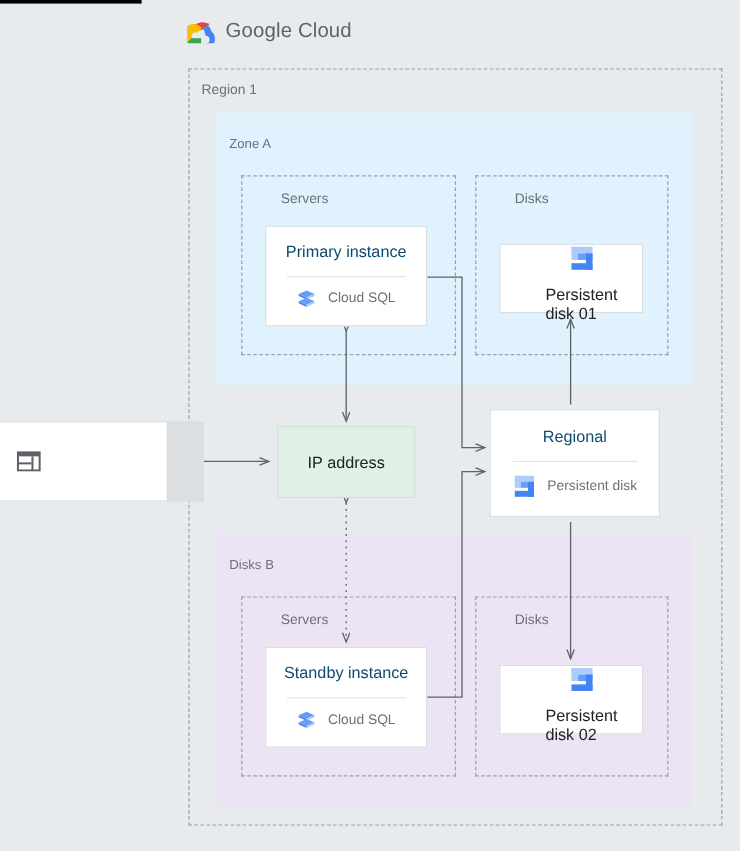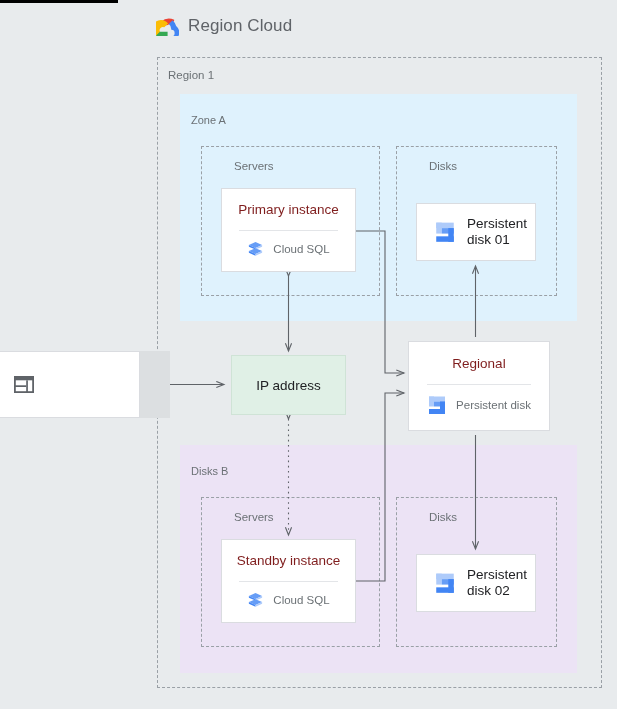--- a/index.html
+++ b/index.html
@@ -48,32 +48,32 @@
   .g-servers-b{left:201px;top:497px;width:179px;height:150px;}
   .l-servers-b{left:211px;top:511px;}
   .g-disks-b{left:396px;top:497px;width:161px;height:150px;}
   .l-disks-b{left:406px;top:511px;}
 
   
   .card{
     position:absolute;background:#fff;border:1px solid #dadce0;box-sizing:border-box;
     display:flex;flex-direction:column;align-items:center;justify-content:center;
   }
-  .card-title{font-size:13.5px;color:#7f1d1d;text-align:center;line-height:1.25;}
+  .card-title{font-size:13.5px;color:#0c4a6e;text-align:center;line-height:1.25;}
   .card-rule{width:74%;height:1px;background:#e3e5e8;margin:11px 0 10px;}
   .card-sub{display:flex;align-items:center;gap:9px;justify-content:center;}
   .card-sub-text{font-size:11.5px;color:#6b7175;white-space:nowrap;}
 
   .c-primary{left:221px;top:188px;width:135px;height:84px;}
   .c-standby{left:221px;top:539px;width:135px;height:84px;}
   .c-regional{left:408px;top:341px;width:142px;height:90px;}
 
   .disk-card{
     position:absolute;background:#fff;border:1px solid #dadce0;box-sizing:border-box;
-    display:flex;flex-direction:row;align-items:center;gap:11px;padding-left:17px;
+    display:flex;flex-direction:column;align-items:center;gap:11px;padding-left:17px;
   }
   .c-pd01{left:416px;top:203px;width:120px;height:58px;}
   .c-pd02{left:416px;top:554px;width:120px;height:58px;}
   .disk-label{font-size:13.5px;color:#202124;line-height:1.22;}
 
   
   .client-shadow{position:absolute;left:126px;top:351px;width:44px;height:67px;background:#dcdfe1;}
   .client{
     position:absolute;left:0px;top:351px;width:140px;height:67px;
     background:#fff;border:1px solid #dadce0;border-left:none;box-sizing:border-box;
@@ -104,21 +104,21 @@
 
   <div class="gc-header">
     <span>
       <svg class="gc-logo" viewBox="0 0 24 20" xmlns="http://www.w3.org/2000/svg">
         <path d="M15.1 7.0l1.0 0 2.8-2.8 0.14-1.18A12.7 12.7 0 0 0 5.2 5.1l2.4 4.2 0.3-0.1 4.4-0.73 0.35-0.36A7.06 7.06 0 0 1 15.1 7.0z" fill="#ea4335"></path>
         <path d="M21.1 9.6a12.6 12.6 0 0 0-3.8-6.1l-3.9 3.9a7.0 7.0 0 0 1 2.6 5.6v0.5a3.5 3.5 0 0 1 0 7h-7l-0.5 0.5v4.2l0.5 0.4h7a9.1 9.1 0 0 0 5.1-16z" fill="#4285f4"></path>
         <path d="M5.1 21.2h7v-5.6h-7a3.4 3.4 0 0 1-1.4-0.3l-1 0.3-2.8 2.8-0.25 0.95A9.0 9.0 0 0 0 5.1 21.2z" fill="#34a853"></path>
         <path d="M5.1 3.1A9.1 9.1 0 0 0 0 19.4l4-4a3.5 3.5 0 0 1 4.6-4.6l4-4A9.0 9.0 0 0 0 5.1 3.1z" fill="#fbbc05"></path>
       </svg>
     </span>
-    <span class="gc-text"><b>Region</b><span> Cloud</span></span>
+    <span class="gc-text"><b>Google</b><span> Cloud</span></span>
   </div>
 
   <div class="region"></div>
   <div class="region-label">Region 1</div>
 
   <div class="zone zone-a"></div>
   <div class="zone-label zone-a-label">Zone A</div>
 
   <div class="group g-servers-a"></div>
   <div class="group-label l-servers-a">Servers</div>

